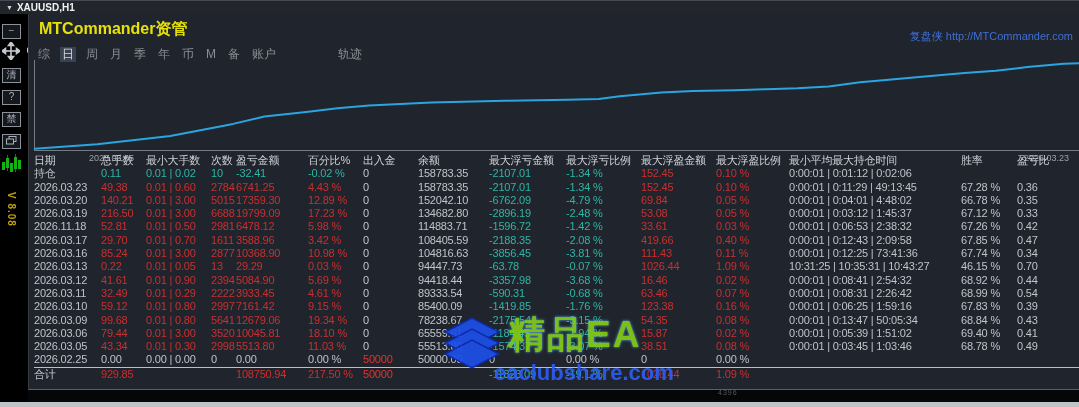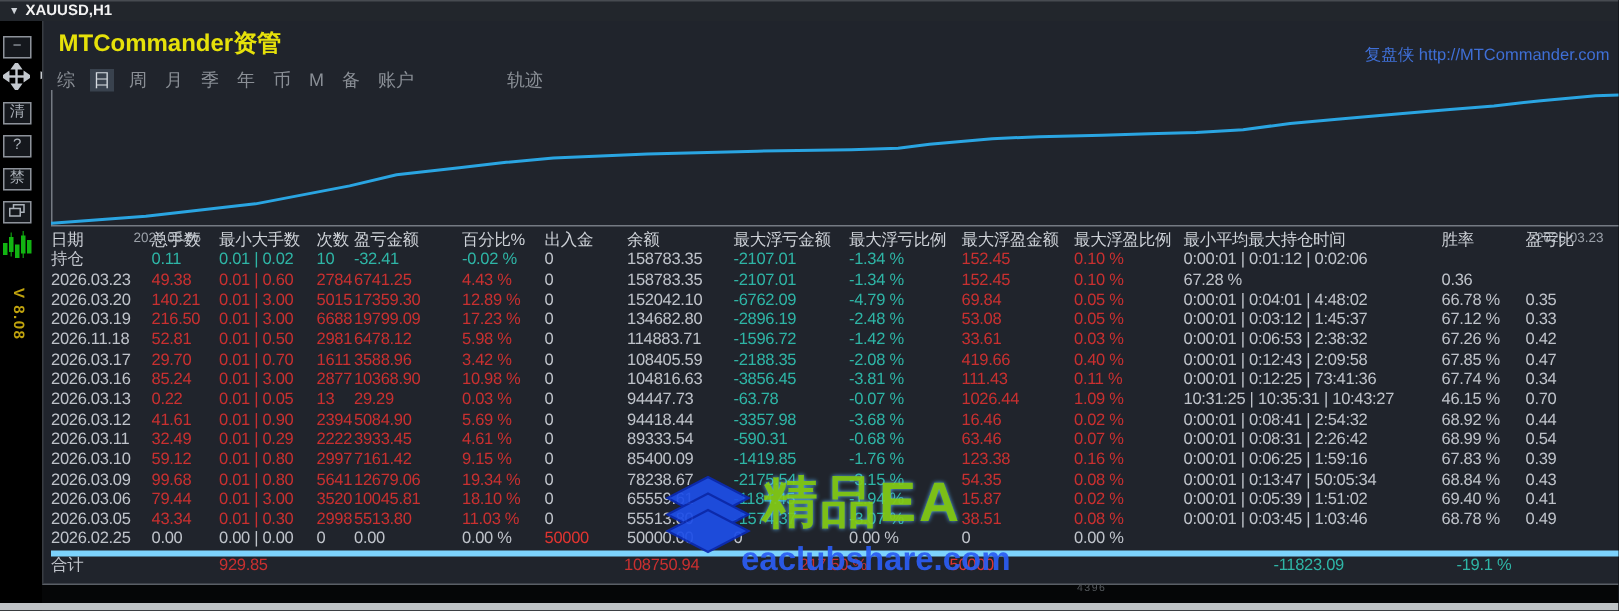--- a/index.html
+++ b/index.html
@@ -31,21 +31,21 @@
   
   .stats{position:absolute;left:5px;top:140px;width:1046px;}
   .trow{display:grid;grid-template-columns:67px 45px 65px 25px 72px 55px 55px 71px 77px 75px 75px 73px 172px 56px 63px;
         height:13.3px;line-height:13.4px;font-size:11px;letter-spacing:-0.2px;}
   .cell{overflow:hidden;white-space:nowrap;}
   .thead .cell{color:#ced2d8;}
   .gray{color:#bfc3ca;}
   .red{color:#c93030;}
   .red2{color:#e03430;}
   .teal{color:#2eb5a6;}
-  .total{border-top:4px solid #7dd3fc;gap:45px;}
+  .total{border-top:1px solid #7dd3fc;}
   
   .watermark{position:absolute;left:440px;top:310px;width:245px;height:88px;opacity:.93;pointer-events:none;}
   .wm-title{position:absolute;left:68px;top:0px;font-size:37px;font-weight:bold;color:#84cc16;
             letter-spacing:2px;text-shadow:0 0 3px #5fbcff;}
   .wm-sub{position:absolute;left:54px;top:50px;font-size:22px;font-weight:bold;color:#2b5df2;}
   .wm-logo{position:absolute;left:0;top:6px;}
   .footer-mark{position:absolute;left:718px;top:389px;font-size:7px;color:#565a5e;letter-spacing:1px;}
   .bottom-strip{position:absolute;left:0;bottom:0;width:1079px;height:5px;background:#bfc3c6;}
 </style>
 </head>
@@ -149,20 +149,21 @@
         <span class="cell red">0.01 | 0.60</span>
         <span class="cell red">2784</span>
         <span class="cell red">6741.25</span>
         <span class="cell red">4.43 %</span>
         <span class="cell gray">0</span>
         <span class="cell gray">158783.35</span>
         <span class="cell teal">-2107.01</span>
         <span class="cell teal">-1.34 %</span>
         <span class="cell red">152.45</span>
         <span class="cell red">0.10 %</span>
+        <span class="cell gray">0:00:01 | 0:11:29 | 49:13:45</span>
         <span class="cell gray">67.28 %</span>
         <span class="cell gray">0.36</span>
       </div>
       <div class="trow">
         <span class="cell gray">2026.03.20</span>
         <span class="cell red">140.21</span>
         <span class="cell red">0.01 | 3.00</span>
         <span class="cell red">5015</span>
         <span class="cell red">17359.30</span>
         <span class="cell red">12.89 %</span>

